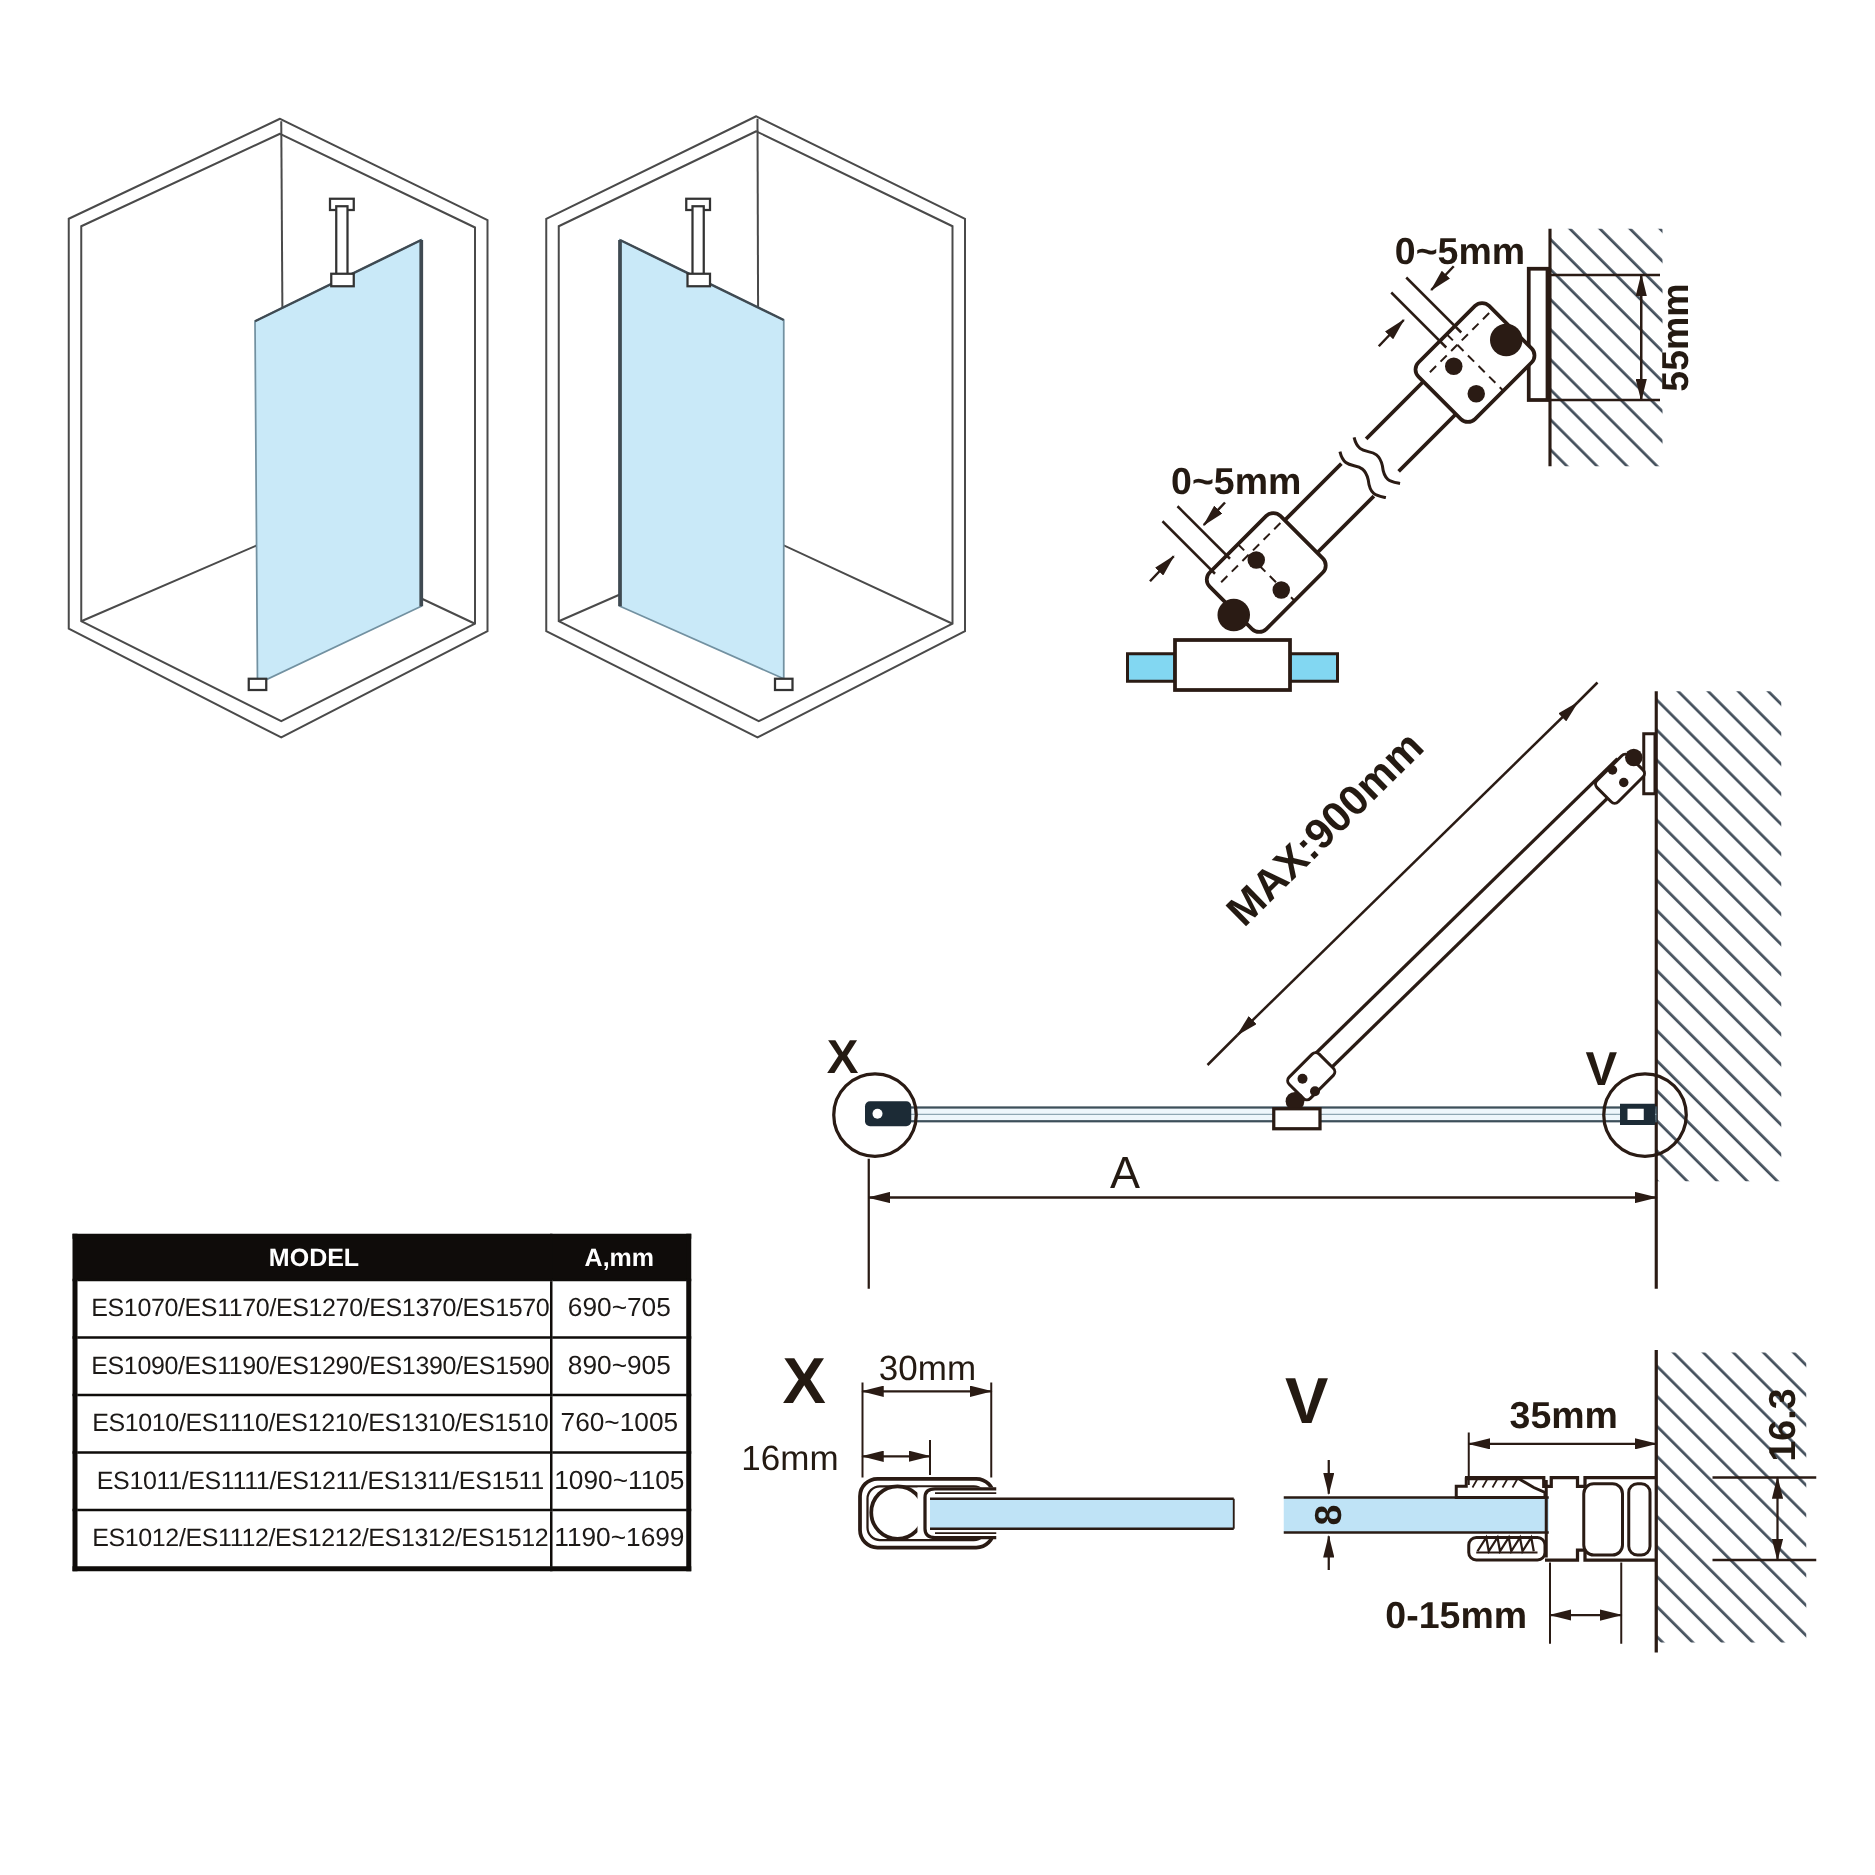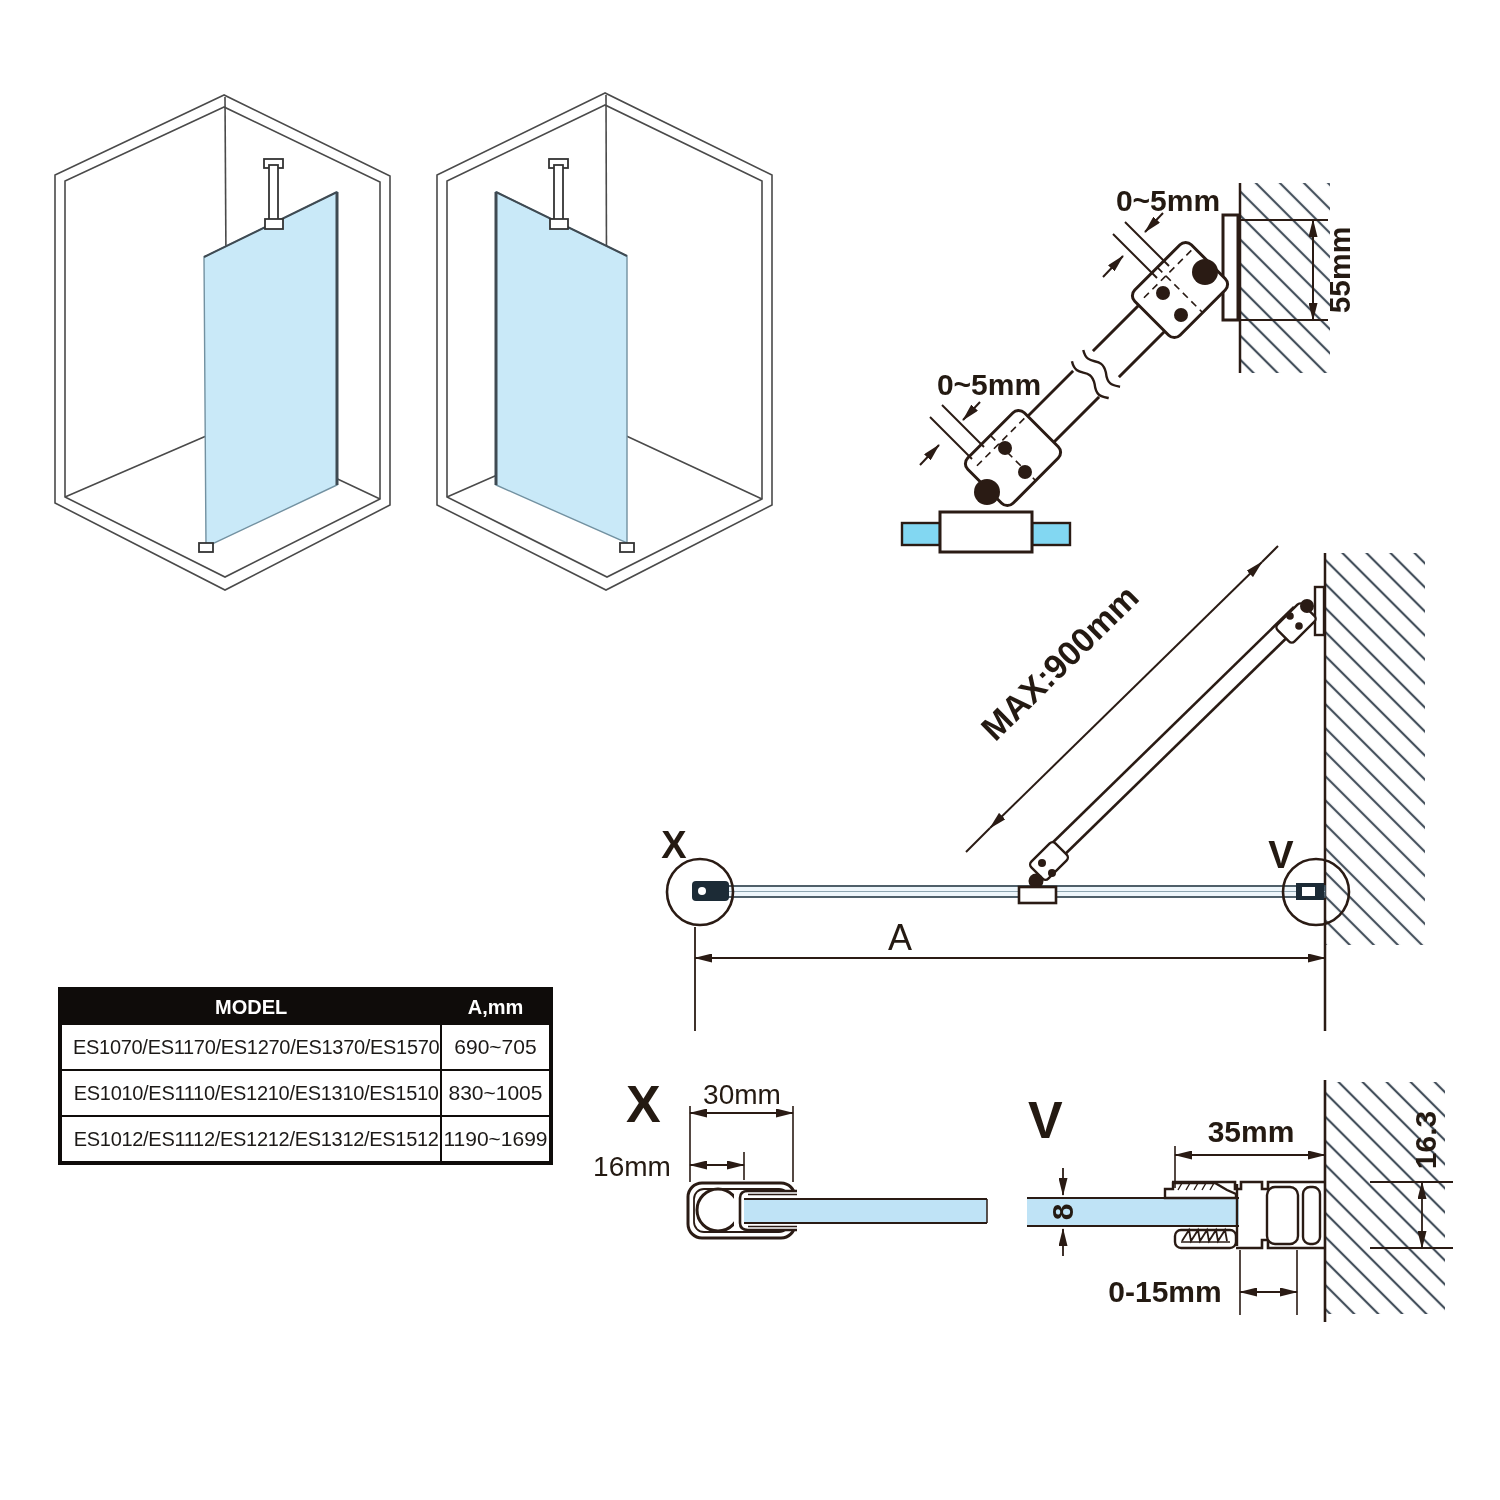--- a/index.html
+++ b/index.html
@@ -263,22 +263,30 @@
         <th>MODEL</th>
         <th>A,mm</th>
       </tr>
     </thead>
     <tbody>
       <tr>
         <td class="m">ES1070/ES1170/ES1270/ES1370/ES1570</td>
         <td class="a">690~705</td>
       </tr>
       <tr>
+        <td class="m">ES1090/ES1190/ES1290/ES1390/ES1590</td>
+        <td class="a">890~905</td>
+      </tr>
+      <tr>
         <td class="m">ES1010/ES1110/ES1210/ES1310/ES1510</td>
-        <td class="a">830~1005</td>
+        <td class="a">760~1005</td>
+      </tr>
+      <tr>
+        <td class="m">ES1011/ES1111/ES1211/ES1311/ES1511</td>
+        <td class="a">1090~1105</td>
       </tr>
       <tr>
         <td class="m">ES1012/ES1112/ES1212/ES1312/ES1512</td>
         <td class="a">1190~1699</td>
       </tr>
     </tbody>
   </table>
 
 </div>
 

